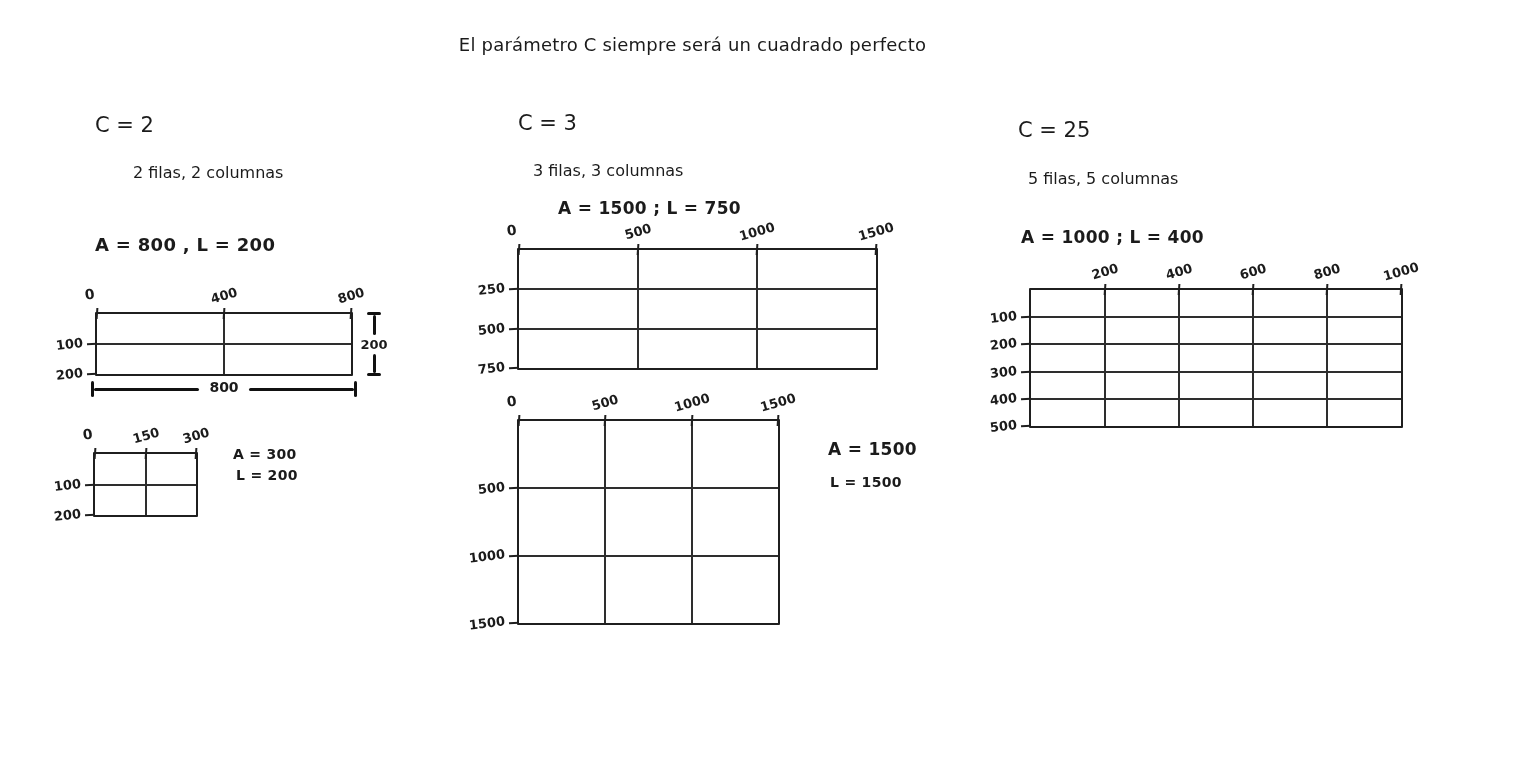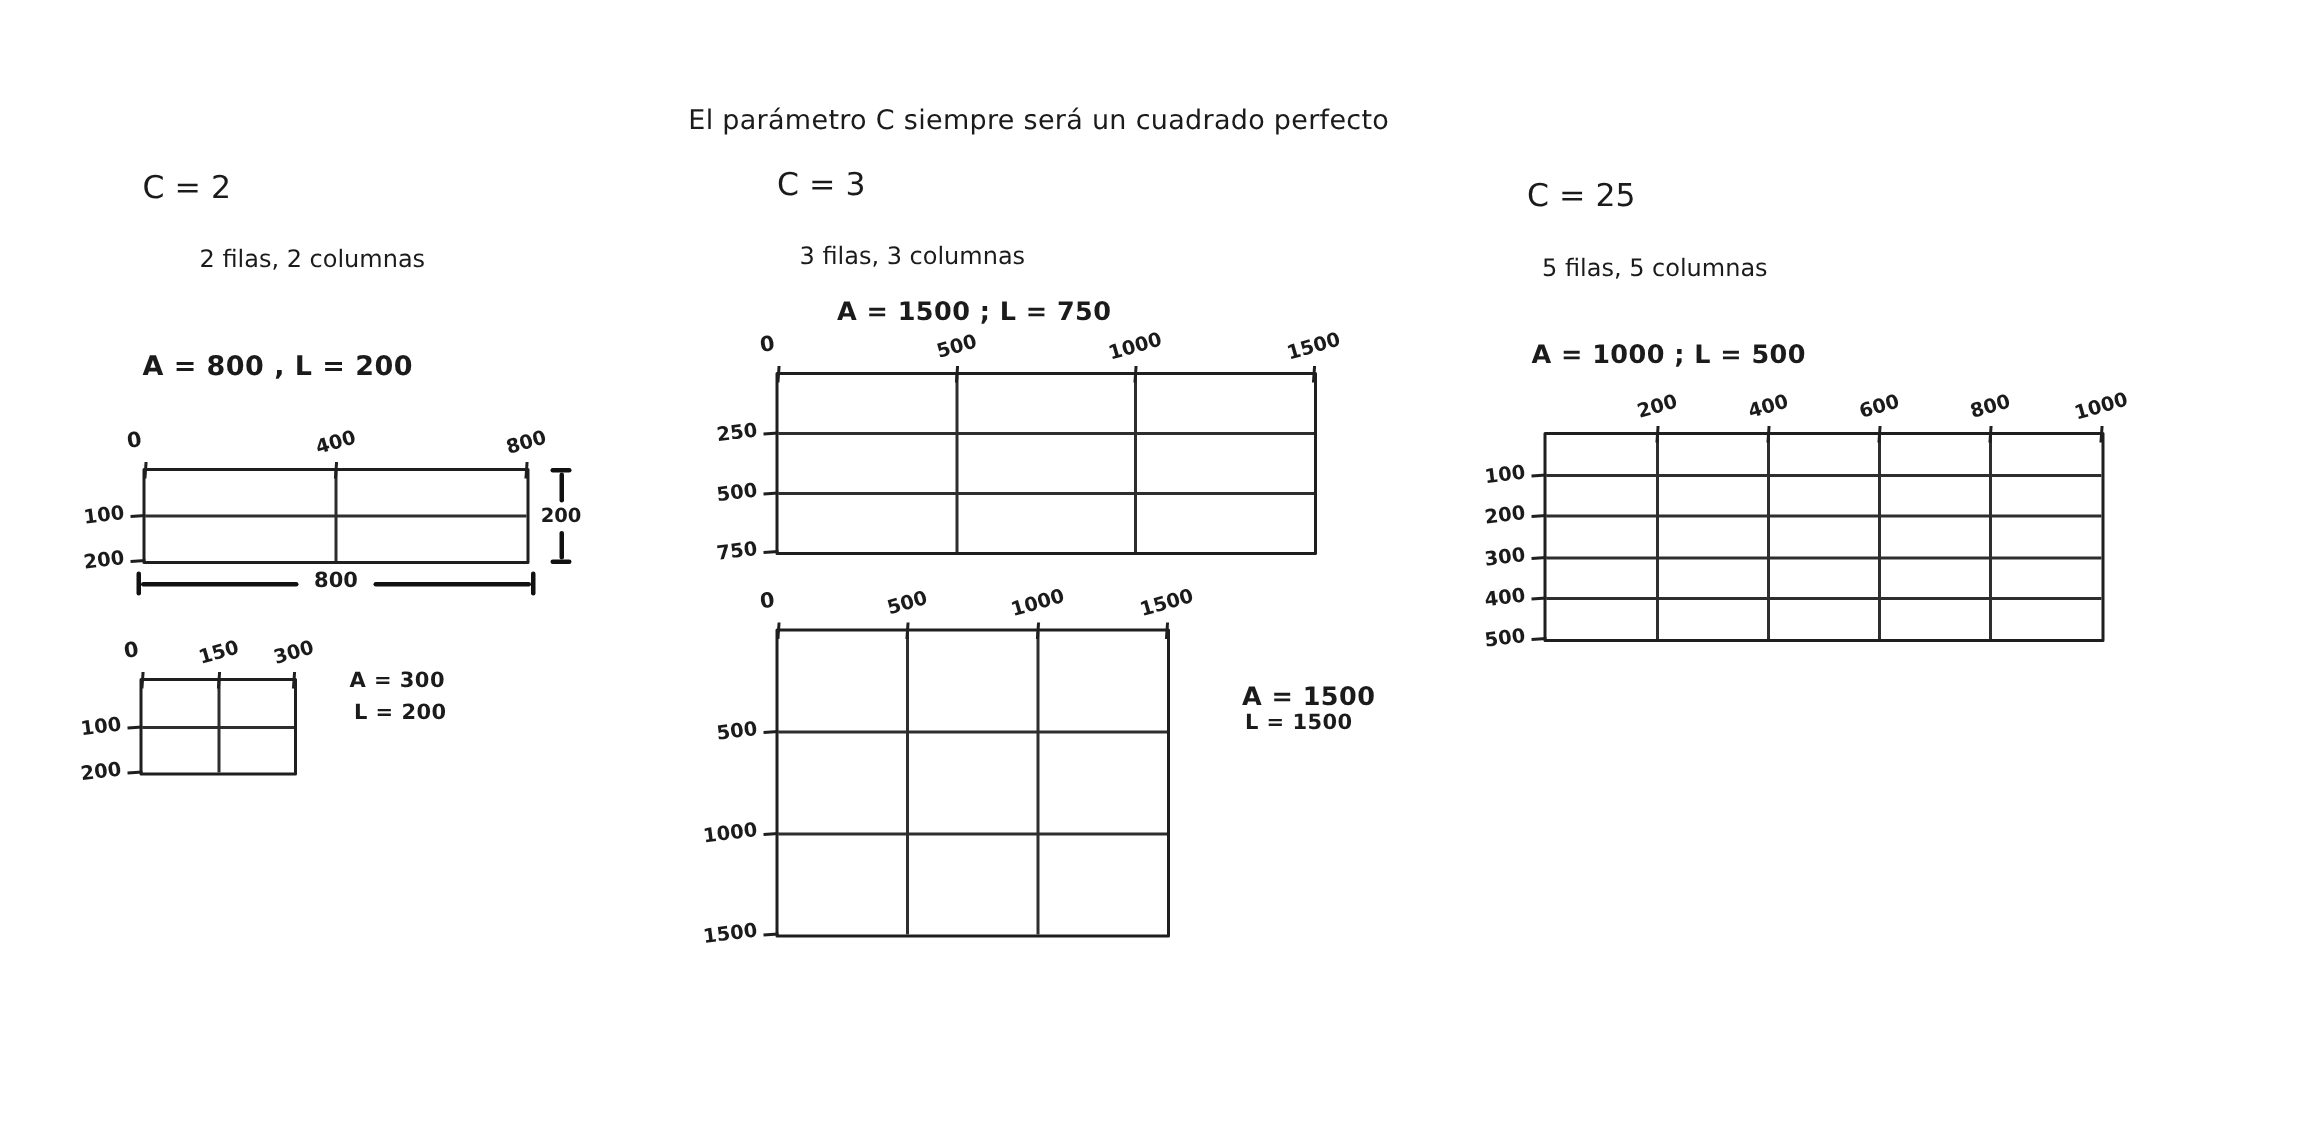--- a/index.html
+++ b/index.html
@@ -1,27 +1,27 @@
 <!DOCTYPE html>
 <html><head>
 <meta charset="utf-8">
 <style>
   html,body{margin:0;padding:0;background:#ffffff;}
   .stage{
     position:relative;width:1532px;height:757px;background:#ffffff;
     font-family:"DejaVu Sans","Liberation Sans",sans-serif;color:#1b1b1b;overflow:hidden;
   }
   .abs{position:absolute;white-space:nowrap;}
-  .title{position:absolute;left:380px;top:34px;width:625px;text-align:center;font-size:18px;letter-spacing:.2px;margin-top:36px;}
+  .title{position:absolute;left:380px;top:34px;width:625px;text-align:center;font-size:18px;letter-spacing:.2px;}
   .h1{font-size:21px;}
   .h2{font-size:16px;}
   .params{font-size:18px;font-weight:700;letter-spacing:.3px;}
   .params.sm{font-size:17px;}
   .ann{font-size:14px;font-weight:700;letter-spacing:.3px;}
-  .ann.sm{font-size:17px;margin-top:16px;}
+  .ann.sm{font-size:17px;}
   .footer{position:absolute;left:190px;top:641px;width:1150px;font-size:19px;line-height:29px;letter-spacing:.2px;}
 
   
   .grid{position:absolute;box-sizing:border-box;border:2px solid #1f1f1f;border-radius:1px;}
   .grid .vline{position:absolute;top:0;bottom:0;width:2px;margin-left:-1px;background:#2e2e2e;}
   .grid .hline{position:absolute;left:0;right:0;height:2px;margin-top:-1px;background:#2e2e2e;}
   .grid .xtick{position:absolute;top:-26px;transform:translateX(-50%) rotate(-16deg);
     font-size:13px;font-weight:700;white-space:nowrap;}
   .grid .xtick.origin{transform:translate(-125%,-2px) rotate(-8deg);font-size:14px;}
   .grid .ytick{position:absolute;left:-14px;transform:translate(-100%,-50%) rotate(-7deg);
@@ -141,21 +141,21 @@
       <span class="ytick" style="top: 66.6667%;">1000</span>
       <i class="ymark" style="top: 66.6667%;"></i>
       <span class="ytick" style="top: 100%;">1500</span>
       <i class="ymark" style="top: 100%;"></i>
     </div>
   <span class="abs ann sm" style="left:828px;top:439px">A = 1500</span>
   <span class="abs ann" style="left:830px;top:474px">L = 1500</span>
 
   <div class="abs h1" style="left:1018px;top:118px">C = 25</div>
   <div class="abs h2" style="left:1028px;top:169px">5 filas, 5 columnas</div>
-  <div class="abs params sm" style="left:1021px;top:227px">A = 1000  ;  L = 500</div>
+  <div class="abs params sm" style="left:1021px;top:227px">A = 1000  ;  L = 400</div>
 
   <div class="grid" style="left:1029px;top:288px;width:374px;height:140px">
       <div class="vline" style="left: 20%;"></div>
       <div class="vline" style="left: 40%;"></div>
       <div class="vline" style="left: 60%;"></div>
       <div class="vline" style="left: 80%;"></div>
       <div class="hline" style="top: 20%;"></div>
       <div class="hline" style="top: 40%;"></div>
       <div class="hline" style="top: 60%;"></div>
       <div class="hline" style="top: 80%;"></div>

